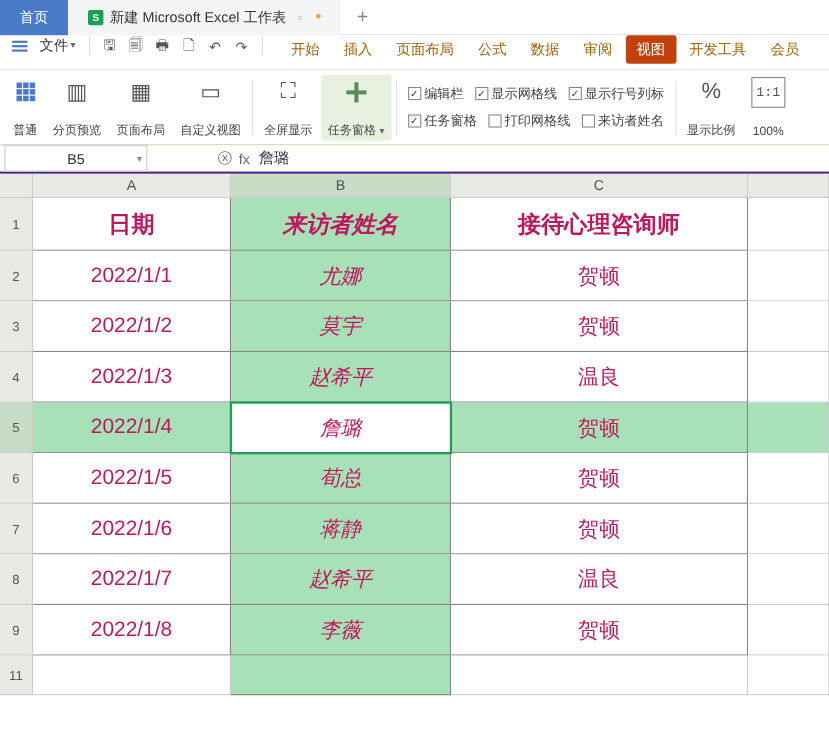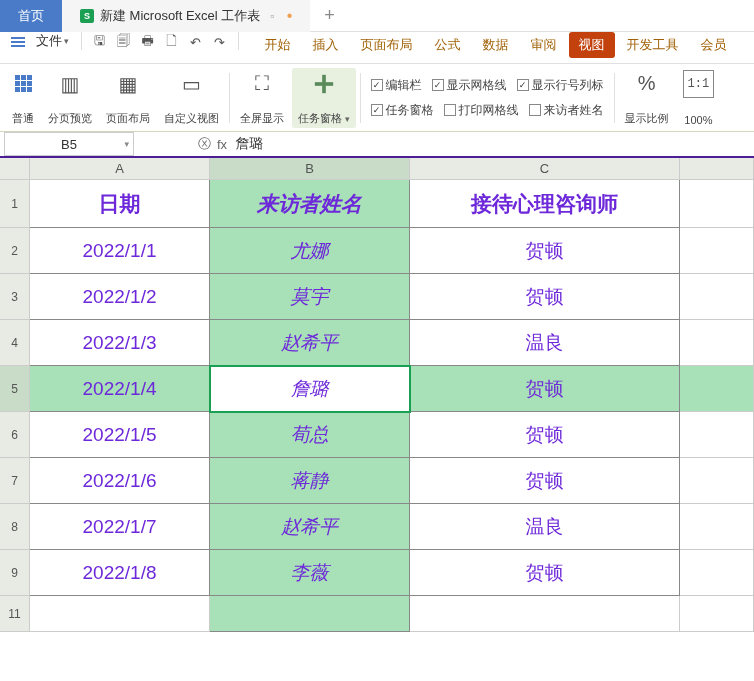--- a/index.html
+++ b/index.html
@@ -56,21 +56,21 @@
 .col-headers { display: flex; height: 22px; }
 .corner { width: 30px; background: #e8ebe4; border-right: 1px solid #ccc; border-bottom: 1px solid #ccc; }
 .col-h { background: #e8ebe4; border-right: 1px solid #ccc; border-bottom: 1px solid #ccc; display: flex; align-items: center; justify-content: center; font-size: 13px; color: #555; }
 .col-h.sel { background: #c8dcc8; }
 .col-a { width: 180px; } .col-b { width: 200px; } .col-c { width: 270px; } .col-d { width: 74px; }
 .rows { }
 .row { display: flex; height: 46px; }
 .row.header-row { height: 48px; }
 .row-h { width: 30px; background: #e8ebe4; border-right: 1px solid #ccc; border-bottom: 1px solid #ccc; display: flex; align-items: center; justify-content: center; font-size: 12px; color: #555; }
 .row.sel .row-h { background: #c8dcc8; }
-.cell { border-right: 1px solid #888; border-bottom: 1px solid #888; display: flex; align-items: center; justify-content: center; font-size: 19px; color: #6d28d9; background: #fff; }
+.cell { border-right: 1px solid #888; border-bottom: 1px solid #888; display: flex; align-items: center; justify-content: center; font-size: 19px; color: #be185d; background: #fff; }
 .row.header-row .cell { font-weight: bold; font-size: 21px; }
 .cell.col-b-cell { background: #a8e0b8; font-style: italic; }
 .row.sel .cell { background: #a8e0b8; }
 .row.sel .cell.active { background: #fff; outline: 2px solid #1ba053; outline-offset: -1px; position: relative; z-index: 2; }
 .row.empty { height: 36px; }
 .row.empty .cell { border-right: 1px solid #ccc; border-bottom: 1px solid #ccc; }
 .row.empty .cell.col-b-cell { border-right: 1px solid #888; border-bottom: 1px solid #888; }
 .cell.col-d-cell { border-right: 1px solid #ccc; border-bottom: 1px solid #ccc; background: #fff; }
 .row.sel .cell.col-d-cell { background: #a8e0b8; }
 .small-caret { font-size: 9px; color: #666; }

